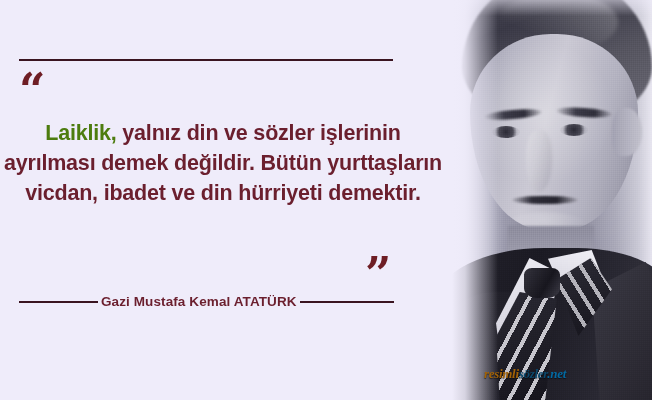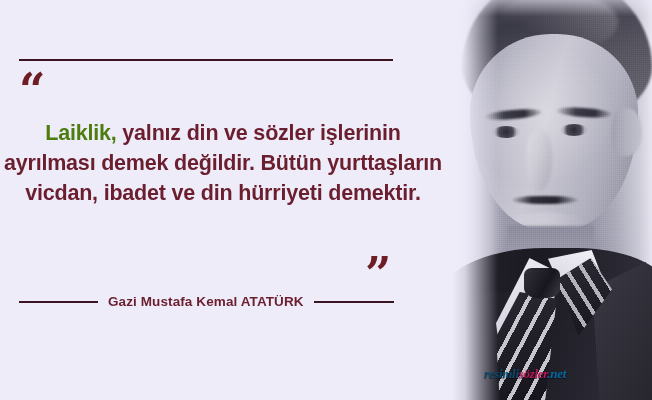--- a/index.html
+++ b/index.html
@@ -185,21 +185,21 @@
   #close-quote{
     position:absolute;left:365px;top:251px;
     font-family:"DejaVu Serif",serif;
     font-size:46px;font-weight:700;line-height:1;
     color:#6e1d24;
     letter-spacing:-1px;
   }
   
   #attrib-row{
     position:absolute;left:19px;top:294px;width:375px;
-    display:flex;align-items:center;gap:8px;
+    display:flex;align-items:center;gap:1px;
   }
   #attrib-row .rule{height:2px;background:#3a1420;}
   #attrib-row .rule.left{width:79px;}
   #attrib-row .rule.right{flex:1;}
   #attrib-name{
     font-family:"Liberation Sans",sans-serif;
     font-weight:700;
     font-size:13.5px;
     letter-spacing:.1px;
     color:#6b1f2e;
@@ -211,22 +211,22 @@
   #watermark{
     position:absolute;left:484px;top:366px;
     font-family:"Liberation Serif",serif;
     font-weight:700;
     font-size:13px;
     font-style:italic;
     letter-spacing:-.3px;
     white-space:nowrap;
     text-shadow:0 1px 1px rgba(0,0,0,.55);
   }
-  #watermark .w1{color:#0c4a6e;}
-  #watermark .w2{color:#be185d;}
+  #watermark .w1{color:#a16207;}
+  #watermark .w2{color:#0c4a6e;}
   #watermark .w3{color:#0369a1;}
 </style>
 </head>
 <body>
 
 <div id="canvas">
 
   <div id="photo">
     <div class="ph-bg"></div>
     <div class="hair"></div>

